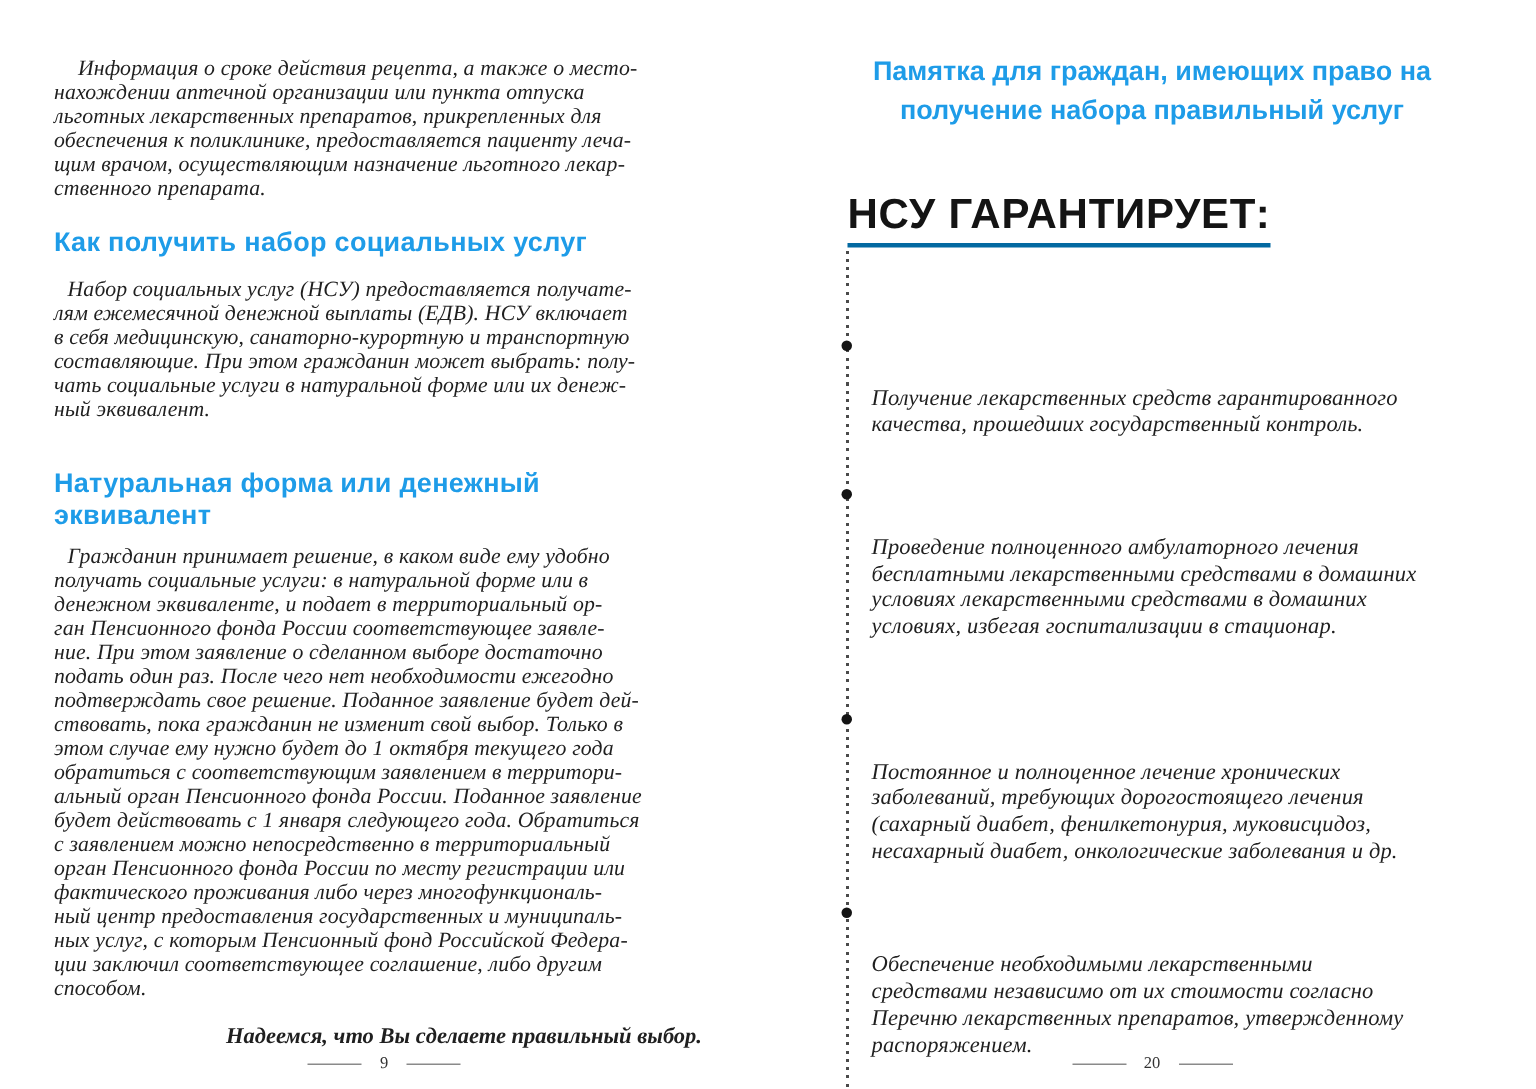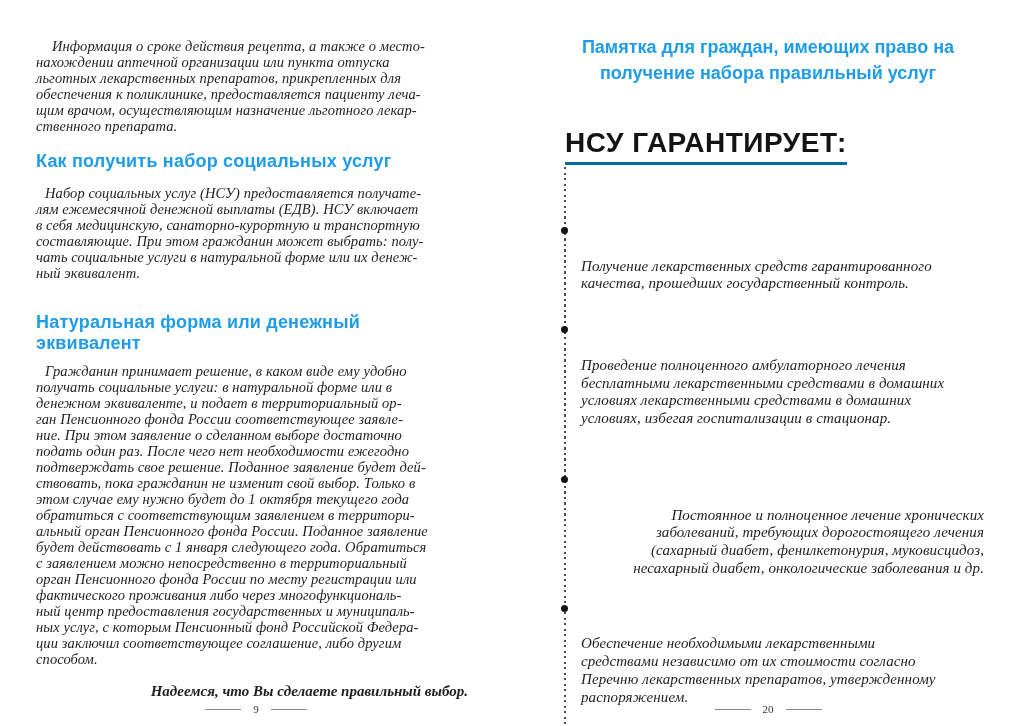--- a/index.html
+++ b/index.html
@@ -87,21 +87,21 @@
     position:relative;
     margin-left:29px;
     font-style:italic;
     font-size:15px;
     line-height:17.8px;
     white-space:pre-line;
     letter-spacing:0.1px;
   }
   .gi-0 { margin-bottom:28px; }
   .gi-1 { margin-bottom:43px; }
-  .gi-2 { margin-bottom:22px;text-align:right; }
+  .gi-2 { margin-bottom:22px; }
   .gi-3 { margin-bottom:16px; }
   .gi-4 { margin-bottom:16px; }
   .bullet-dot {
     position:absolute;
     left:-20px; top:5px;
     width:7px; height:7px;
     border-radius:50%;
     background:#141414;
   }
 

